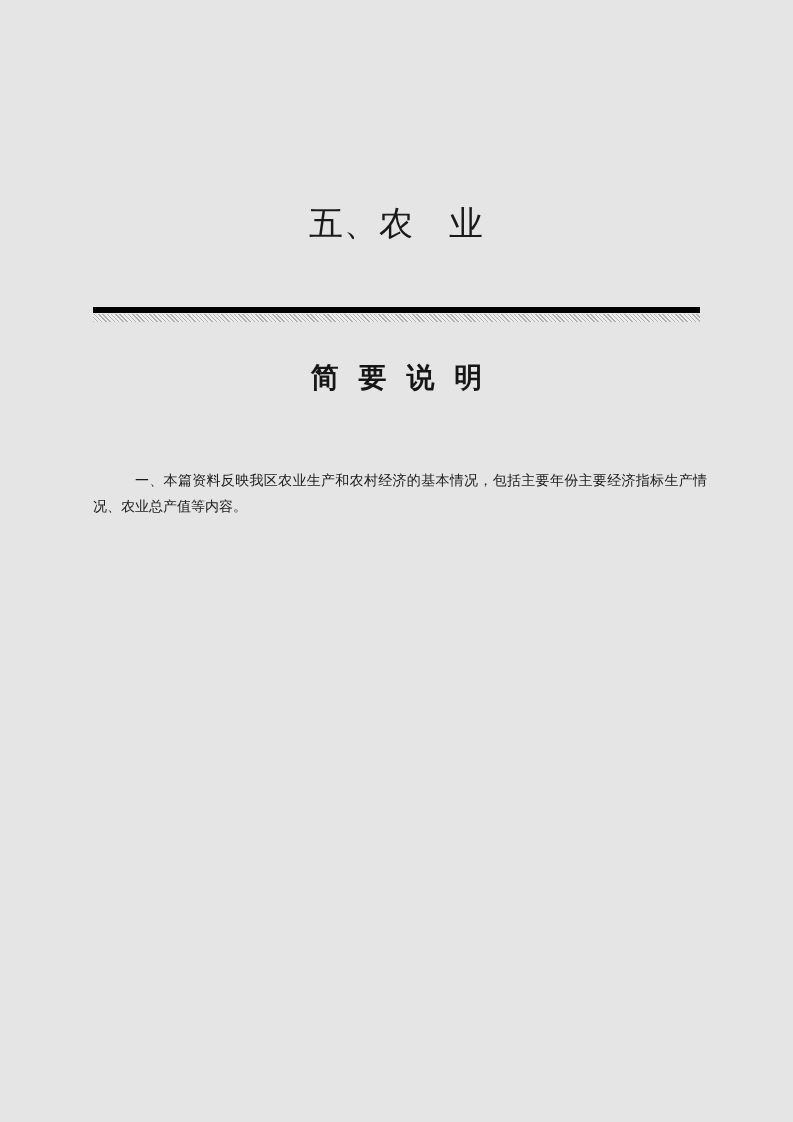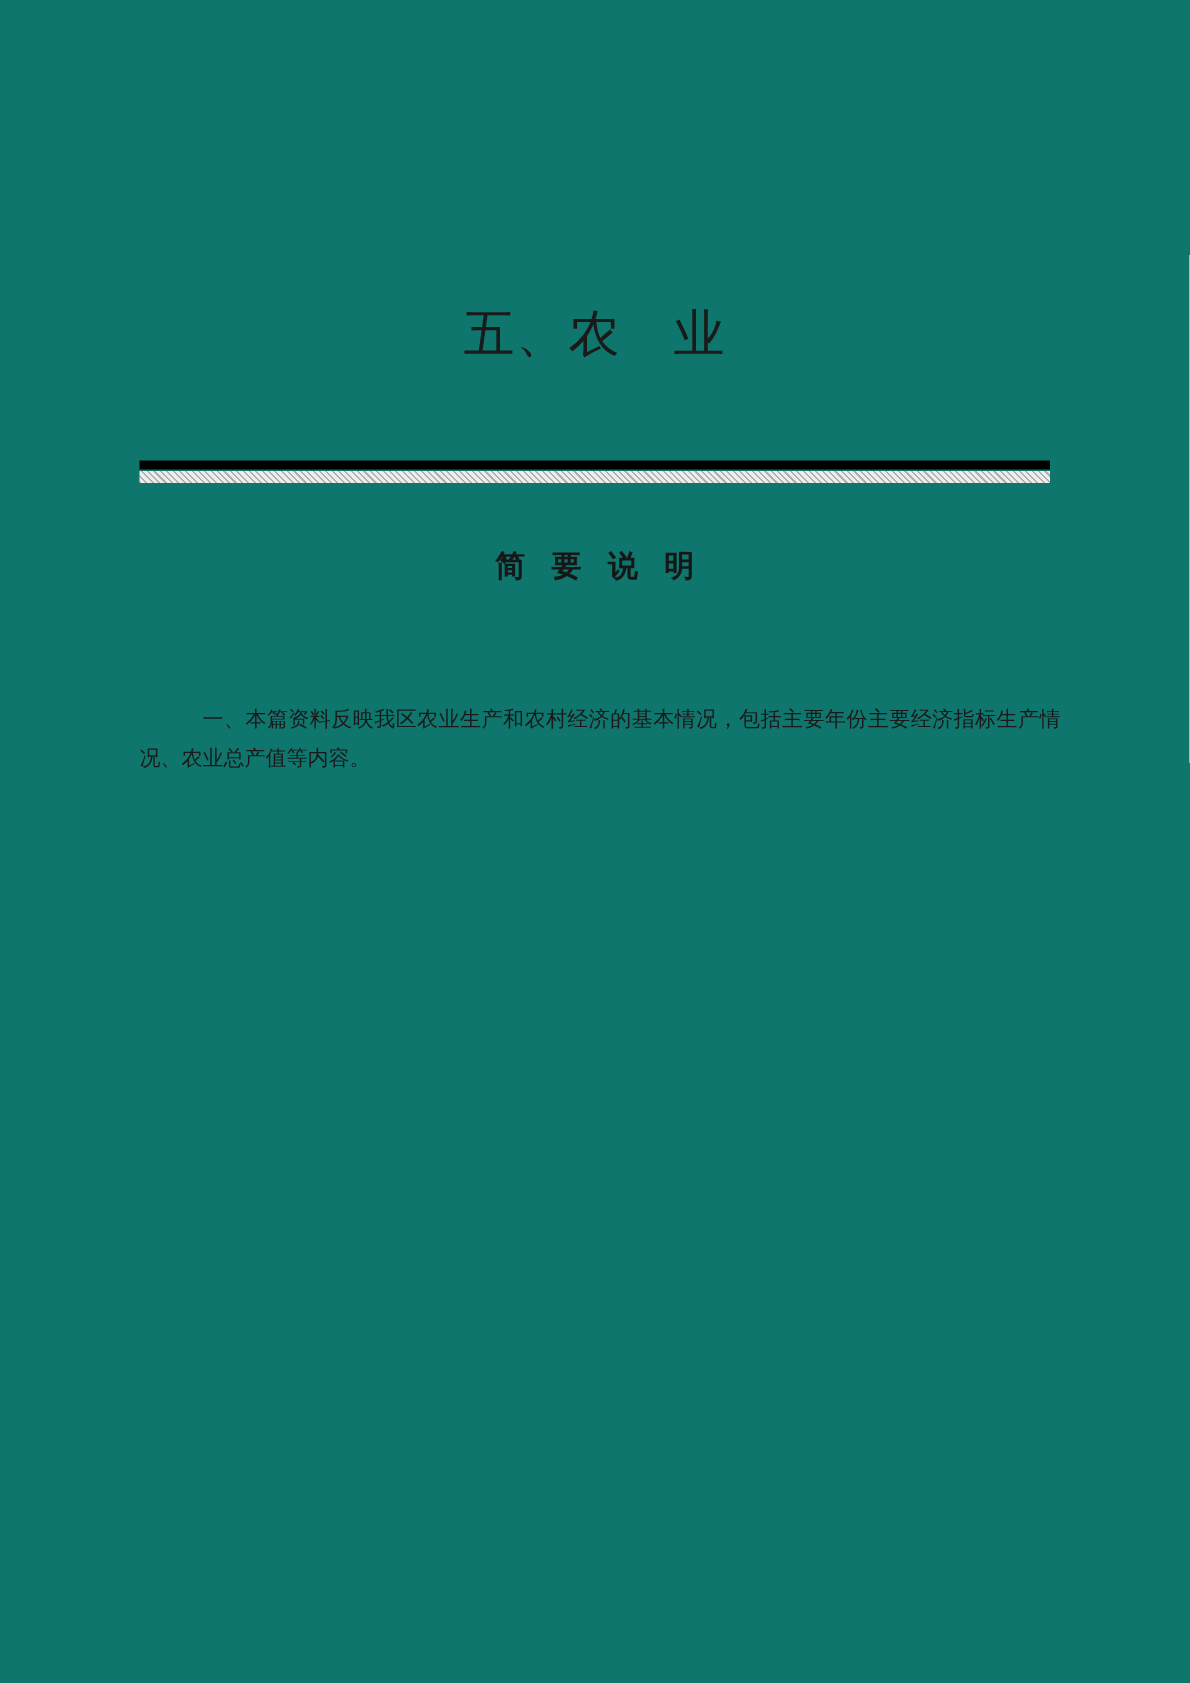--- a/index.html
+++ b/index.html
@@ -5,21 +5,21 @@
   * { margin: 0; padding: 0; box-sizing: border-box; }
   html, body {
     width: 793px;
     background: #ffffff;
     font-family: "Liberation Serif", "DejaVu Serif", serif;
   }
   .page {
     position: relative;
     width: 793px;
     height: 1122px;
-    background: #0f766e;
+    background: #e5e5e5;
     overflow: hidden;
     color: #1a1a1a;
   }
   .chapter-title {
     position: absolute;
     top: 204px;
     left: 0;
     width: 793px;
     text-align: center;
     font-size: 34px;
@@ -49,21 +49,21 @@
       #b0b0b0 0px, #b0b0b0 1px,
       #ededed 1px, #ededed 3px
     );
   }
   .section-heading {
     position: absolute;
     top: 363px;
     left: 0;
     width: 793px;
     text-align: center;
-    font-size: 20px;
+    font-size: 28px;
     line-height: 30px;
     font-weight: 700;
     color: #161616;
     word-spacing: 12px;
     font-family: "Liberation Sans", "DejaVu Sans", sans-serif;
   }
   .content {
     position: absolute;
     top: 432px;
     left: 93px;

